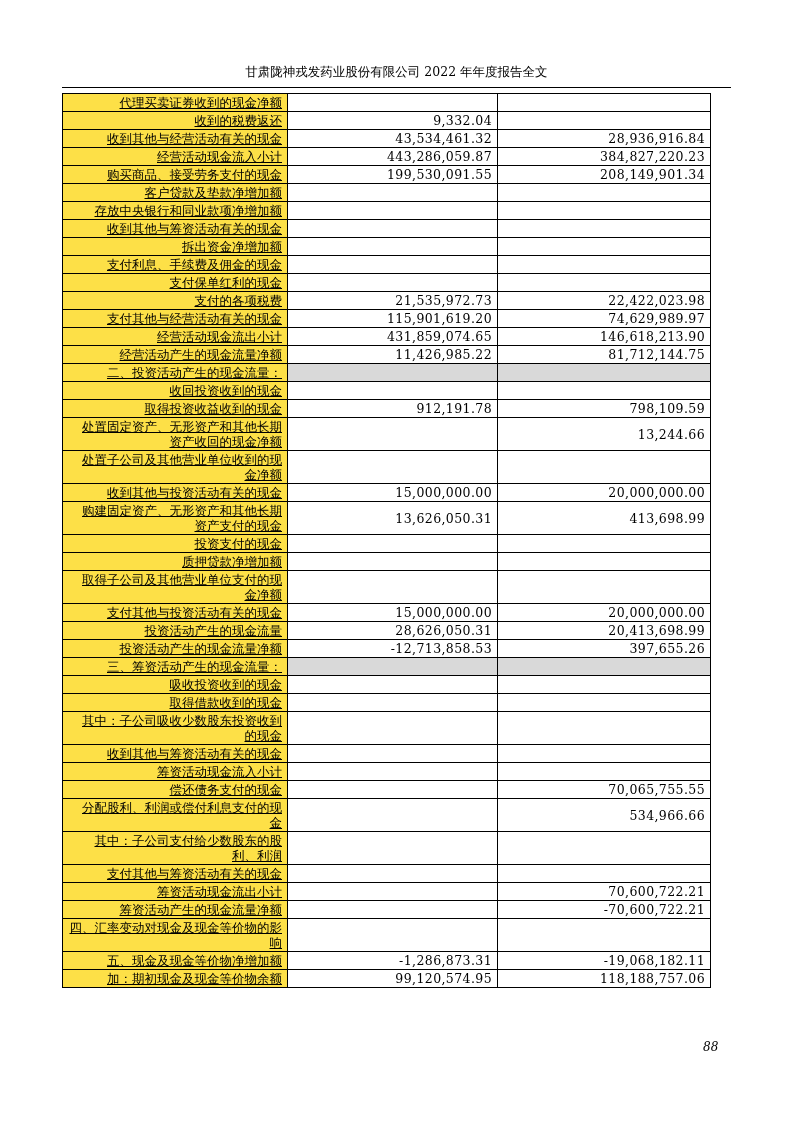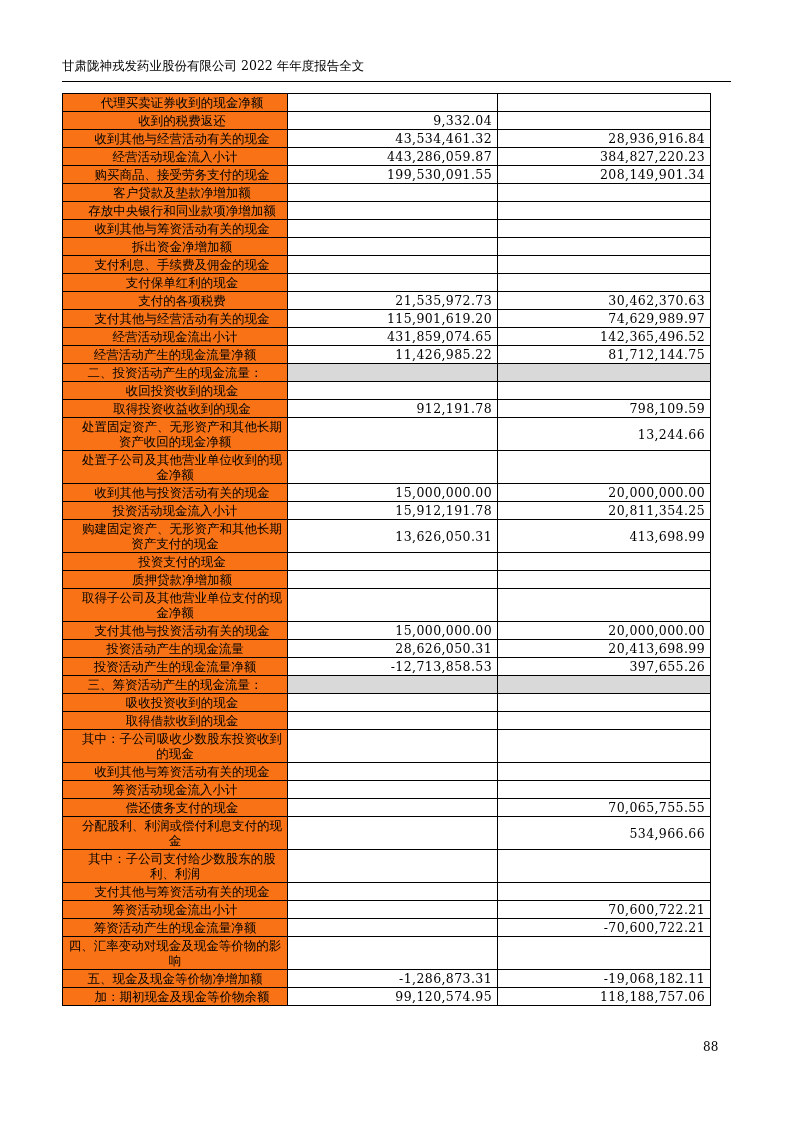--- a/index.html
+++ b/index.html
@@ -12,23 +12,23 @@
     width: 793px;
     height: 1122px;
     background: #ffffff;
     font-family: "DejaVu Serif", "Liberation Serif", serif;
     color: #000000;
     overflow: hidden;
   }
   .header {
     position: absolute;
     left: 62px;
-    top: 58px;
+    top: 64px;
     width: 669px;
-    text-align: left;
+    text-align: center;
     font-size: 12.5px;
     line-height: 16px;
     padding-bottom: 7px;
     border-bottom: 1.5px solid #000000;
   }
   table.cashflow {
     position: absolute;
     left: 62px;
     top: 93px;
     width: 648px;
@@ -37,43 +37,45 @@
     font-size: 12.5px;
   }
   table.cashflow td {
     border: 1px solid #000000;
     padding: 1px 5px;
     line-height: 15px;
     vertical-align: middle;
     overflow: hidden;
   }
   td.label {
-    background: #f97316;
-    text-align: center;
+    background: #fde047;
+    text-align: right;
     padding-left: 4px;
     word-break: break-all;
+    text-decoration: underline;
   }
   td.label.indent {
     text-indent: 14px;
   }
   td.num {
     text-align: right;
     padding-right: 9px;
     background: #ffffff;
     letter-spacing: 0.4px;
     white-space: nowrap;
   }
   tr.section td.num {
     background: #d9d9d9;
   }
   .page-number {
     position: absolute;
     left: 703px;
     top: 1040px;
     font-size: 12px;
+    font-style: italic;
   }
 </style>
 </head>
 <body>
 
 <div class="page">
 
   <div class="header">
     <span>甘肃陇神戎发药业股份有限公司 2022 年年度报告全文</span>
   </div>
@@ -136,31 +138,31 @@
           <td class="num"></td>
         </tr>
         <tr>
           <td class="label indent">支付保单红利的现金</td>
           <td class="num"></td>
           <td class="num"></td>
         </tr>
         <tr>
           <td class="label indent">支付的各项税费</td>
           <td class="num">21,535,972.73</td>
-          <td class="num">30,462,370.63</td>
+          <td class="num">22,422,023.98</td>
         </tr>
         <tr>
           <td class="label indent">支付其他与经营活动有关的现金</td>
           <td class="num">115,901,619.20</td>
           <td class="num">74,629,989.97</td>
         </tr>
         <tr>
           <td class="label">经营活动现金流出小计</td>
           <td class="num">431,859,074.65</td>
-          <td class="num">142,365,496.52</td>
+          <td class="num">146,618,213.90</td>
         </tr>
         <tr>
           <td class="label">经营活动产生的现金流量净额</td>
           <td class="num">11,426,985.22</td>
           <td class="num">81,712,144.75</td>
         </tr>
         <tr class="section">
           <td class="label">二、投资活动产生的现金流量：</td>
           <td class="num"></td>
           <td class="num"></td>
@@ -184,25 +186,20 @@
           <td class="label indent">处置子公司及其他营业单位收到的现金净额</td>
           <td class="num"></td>
           <td class="num"></td>
         </tr>
         <tr>
           <td class="label indent">收到其他与投资活动有关的现金</td>
           <td class="num">15,000,000.00</td>
           <td class="num">20,000,000.00</td>
         </tr>
         <tr>
-          <td class="label">投资活动现金流入小计</td>
-          <td class="num">15,912,191.78</td>
-          <td class="num">20,811,354.25</td>
-        </tr>
-        <tr>
           <td class="label indent">购建固定资产、无形资产和其他长期资产支付的现金</td>
           <td class="num">13,626,050.31</td>
           <td class="num">413,698.99</td>
         </tr>
         <tr>
           <td class="label indent">投资支付的现金</td>
           <td class="num"></td>
           <td class="num"></td>
         </tr>
         <tr>

